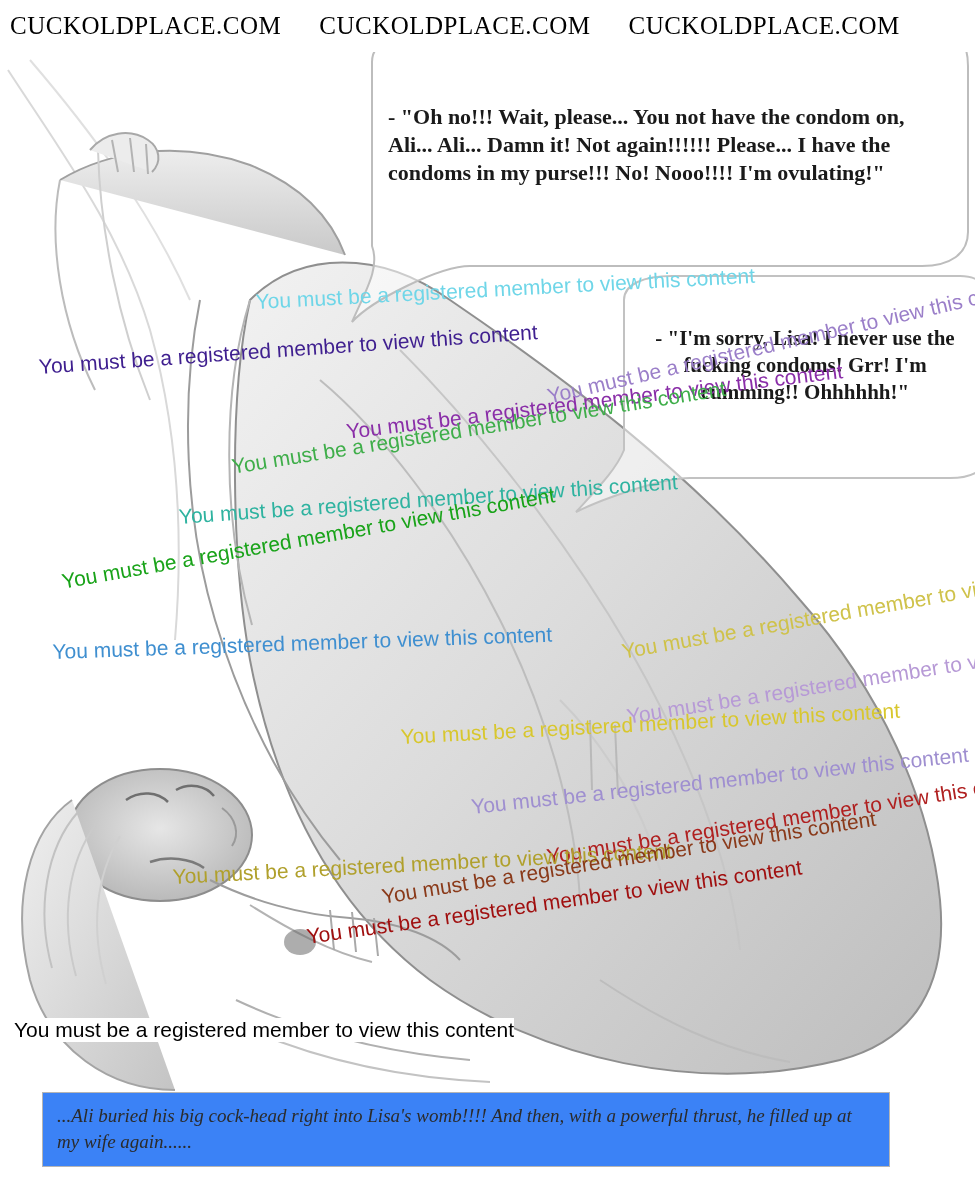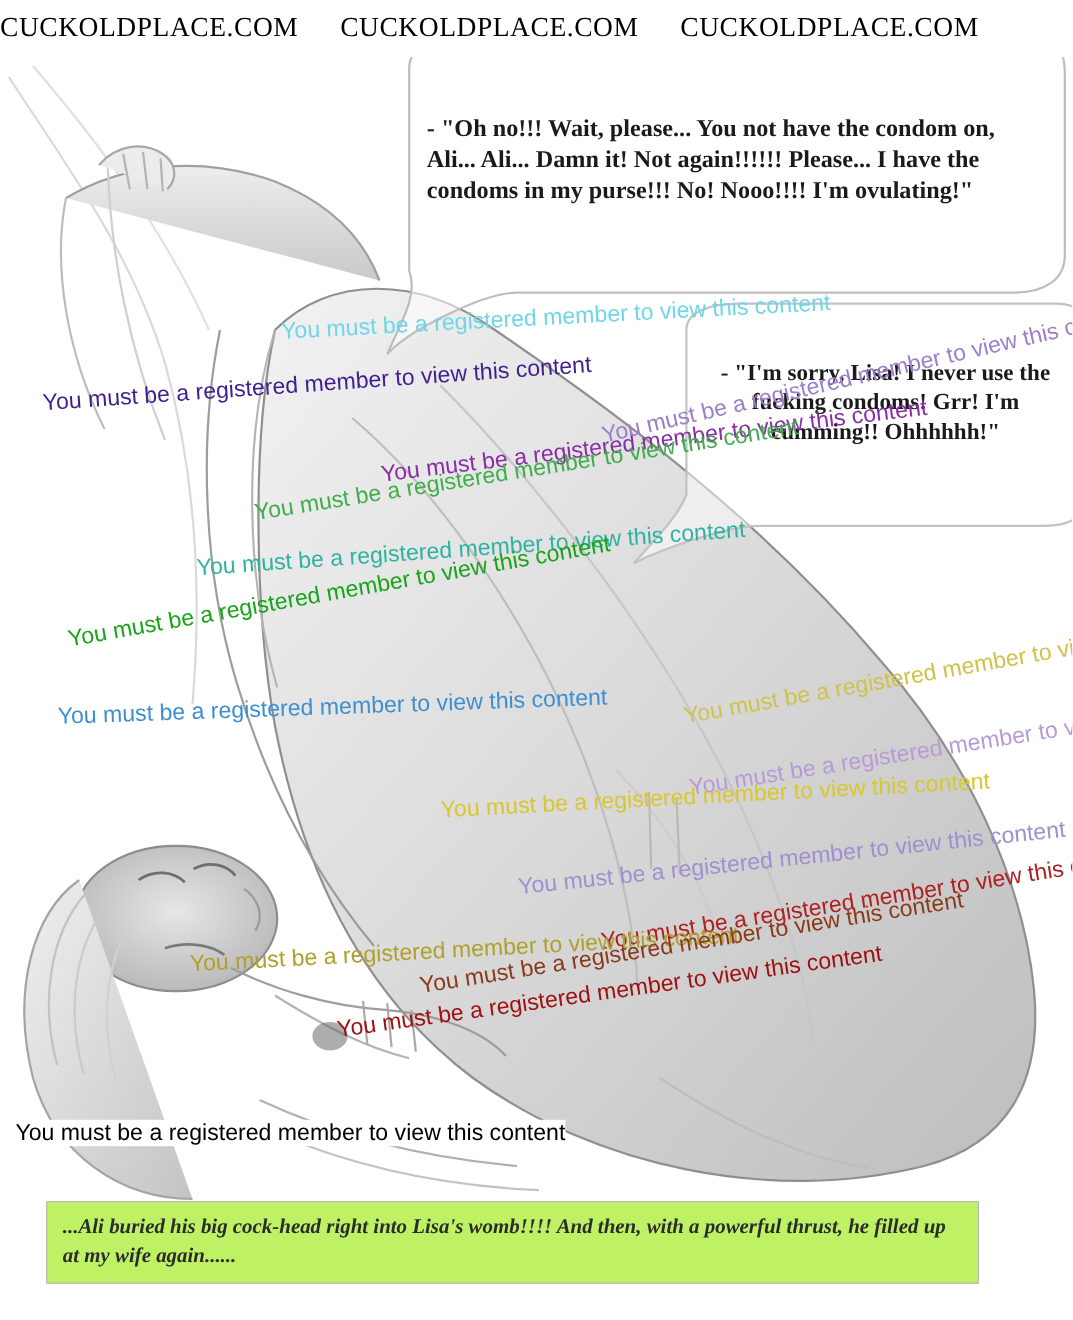--- a/index.html
+++ b/index.html
@@ -23,21 +23,21 @@
     position: absolute;
     left: 0;
     top: 0;
     width: 975px;
     height: 52px;
     background: #ffffff;
     z-index: 40;
     display: flex;
     align-items: center;
     gap: 38px;
-    padding-left: 0;
+    padding-left: 10px;
     box-sizing: border-box;
   }
   .top-bar .wm {
     font-family: "Liberation Serif", serif;
     font-size: 25px;
     letter-spacing: 0.5px;
     color: #000000;
     white-space: nowrap;
   }
 
@@ -87,25 +87,25 @@
     color: #2a2a2a;
   }
   #bottom-caption {
     position: absolute;
     left: 42px;
     top: 1092px;
     width: 848px;
     height: 75px;
     z-index: 20;
     border: 1px solid #b5b5b5;
-    background: #bef264;
+    background: #3b82f6;
     box-sizing: border-box;
     padding: 10px 14px;
     font-family: "Liberation Serif", serif;
-    font-weight: bold;
+    font-weight: normal;
     font-style: italic;
     font-size: 19px;
     color: #2b2b2b;
     line-height: 1.35;
   }
 
   
   .wm-overlay {
     position: absolute;
     z-index: 30;

